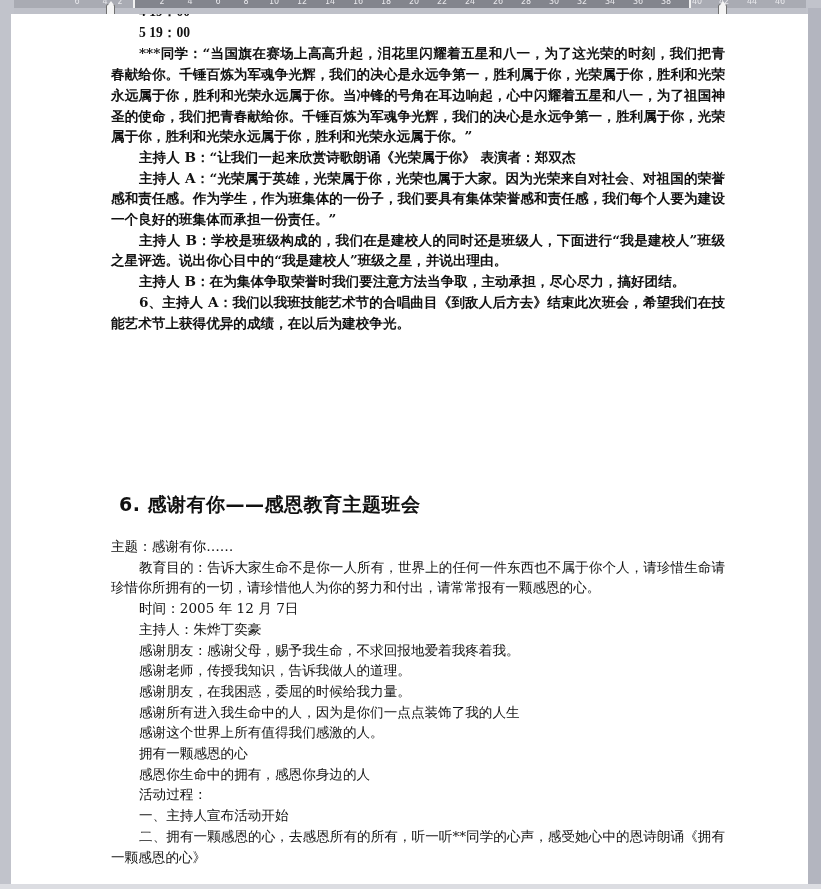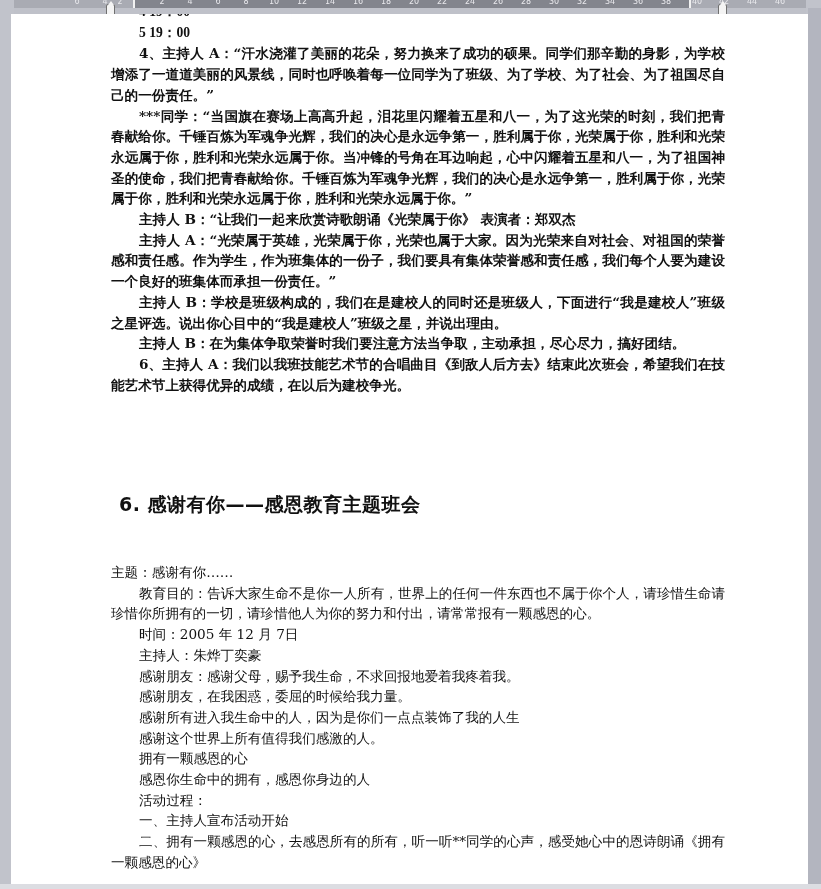--- a/index.html
+++ b/index.html
@@ -110,21 +110,21 @@
       font-size: 19px;
       color: #111;
       margin: 8px;
       position: absolute;
       left: 100px;
       top: 470px;
       letter-spacing: 0.5px;
     }
     .block2 {
       position: absolute;
-      left: 100px; top: 548px;
+      left: 100px; top: 522px;
       width: 614px;
       font-size: 13.6px;
       color: #111;
       line-height: 20.7px;
     }
     .latin { font-family: "Liberation Serif", "DejaVu Serif", serif; }
   </style>
 </head>
 <body>
 
@@ -166,37 +166,37 @@
   </div>
   <div class="ruler-strip"></div>
   <div class="indent-marker" style="left:106px;"></div>
   <div class="indent-marker" style="left:718px;"></div>
 
   <div class="page">
 
     <div class="content">
       <p class="p sub latin">4 19：00</p>
       <p class="p sub latin">5 19：00</p>
-      <p class="p indent">4、主持人 A：“汗水浇灌了美丽的花朵，努力换来了成功的硕果。同学们那辛勤的身影，为学校增添了一道道美丽的风景线，同时也呼唤着每一位同学为了班级、为了学校、为了社会、为了祖国尽自己的一份责任。”</p>
       <p class="p indent">***同学：“当国旗在赛场上高高升起，泪花里闪耀着五星和八一，为了这光荣的时刻，我们把青春献给你。千锤百炼为军魂争光辉，我们的决心是永远争第一，胜利属于你，光荣属于你，胜利和光荣永远属于你，胜利和光荣永远属于你。当冲锋的号角在耳边响起，心中闪耀着五星和八一，为了祖国神圣的使命，我们把青春献给你。千锤百炼为军魂争光辉，我们的决心是永远争第一，胜利属于你，光荣属于你，胜利和光荣永远属于你，胜利和光荣永远属于你。”</p>
       <p class="p indent">主持人 B：“让我们一起来欣赏诗歌朗诵《光荣属于你》 表演者：郑双杰</p>
       <p class="p indent">主持人 A：“光荣属于英雄，光荣属于你，光荣也属于大家。因为光荣来自对社会、对祖国的荣誉感和责任感。作为学生，作为班集体的一份子，我们要具有集体荣誉感和责任感，我们每个人要为建设一个良好的班集体而承担一份责任。”</p>
       <p class="p indent">主持人 B：学校是班级构成的，我们在是建校人的同时还是班级人，下面进行“我是建校人”班级之星评选。说出你心目中的“我是建校人”班级之星，并说出理由。</p>
       <p class="p indent">主持人 B：在为集体争取荣誉时我们要注意方法当争取，主动承担，尽心尽力，搞好团结。</p>
       <p class="p indent">6、主持人 A：我们以我班技能艺术节的合唱曲目《到敌人后方去》结束此次班会，希望我们在技能艺术节上获得优异的成绩，在以后为建校争光。</p>
     </div>
 
     <h2 class="heading">6. 感谢有你——感恩教育主题班会</h2>
 
     <div class="block2">
       <p class="p">主题：感谢有你……</p>
       <p class="p indent">教育目的：告诉大家生命不是你一人所有，世界上的任何一件东西也不属于你个人，请珍惜生命请珍惜你所拥有的一切，请珍惜他人为你的努力和付出，请常常报有一颗感恩的心。</p>
       <p class="p sub">时间：2005 年 12 月 7日</p>
       <p class="p sub">主持人：朱烨丁奕豪</p>
       <p class="p sub">感谢朋友：感谢父母，赐予我生命，不求回报地爱着我疼着我。</p>
+      <p class="p sub">感谢老师，传授我知识，告诉我做人的道理。</p>
       <p class="p sub">感谢朋友，在我困惑，委屈的时候给我力量。</p>
       <p class="p sub">感谢所有进入我生命中的人，因为是你们一点点装饰了我的人生</p>
       <p class="p sub">感谢这个世界上所有值得我们感激的人。</p>
       <p class="p sub">拥有一颗感恩的心</p>
       <p class="p sub">感恩你生命中的拥有，感恩你身边的人</p>
       <p class="p sub">活动过程：</p>
       <p class="p sub">一、主持人宣布活动开始</p>
       <p class="p indent">二、拥有一颗感恩的心，去感恩所有的所有，听一听**同学的心声，感受她心中的恩诗朗诵《拥有一颗感恩的心》</p>
     </div>
   </div>

